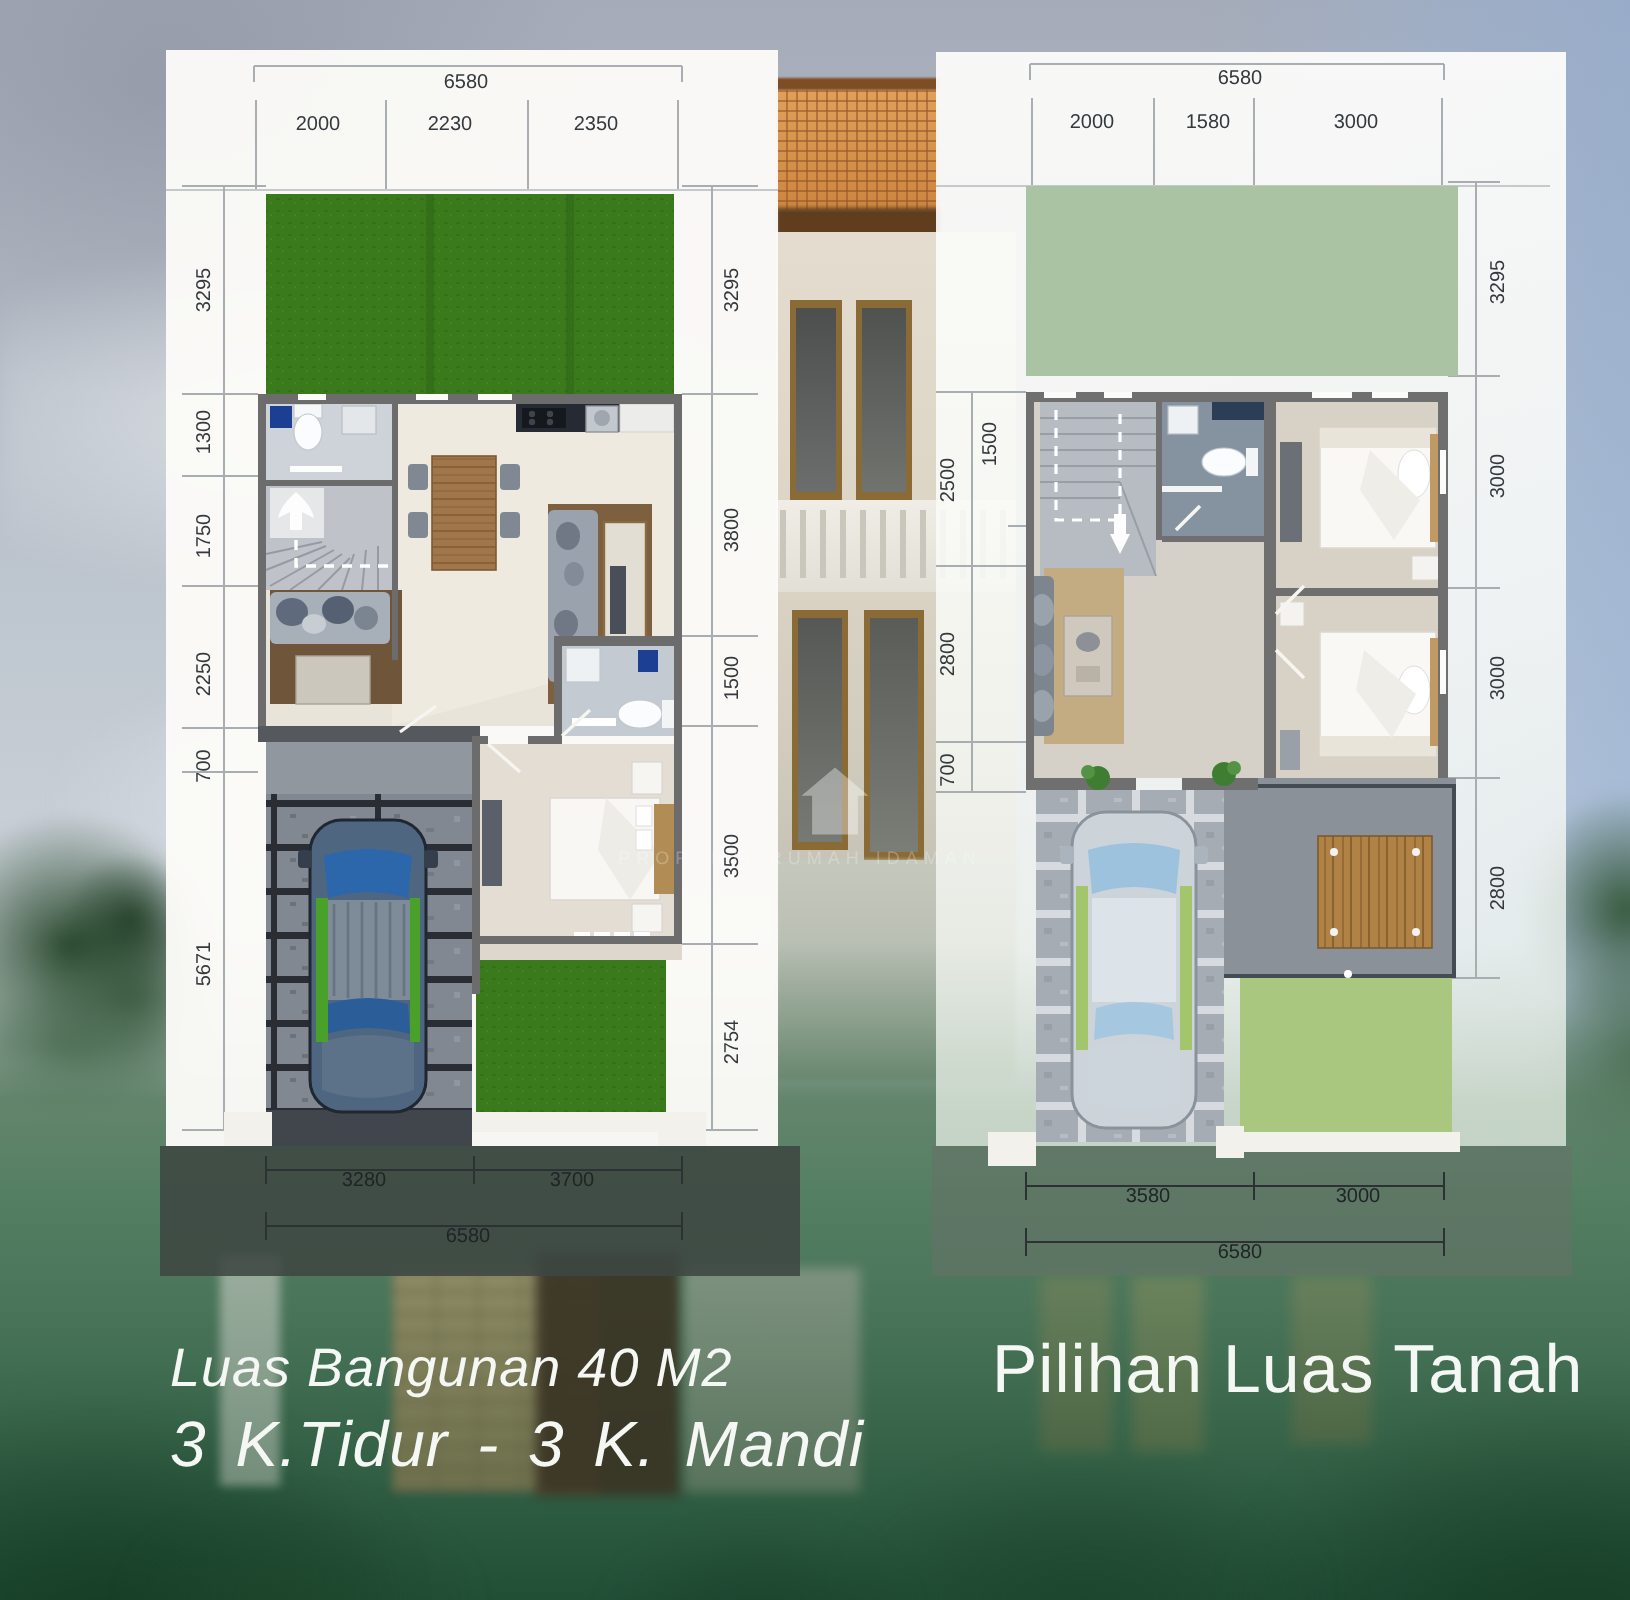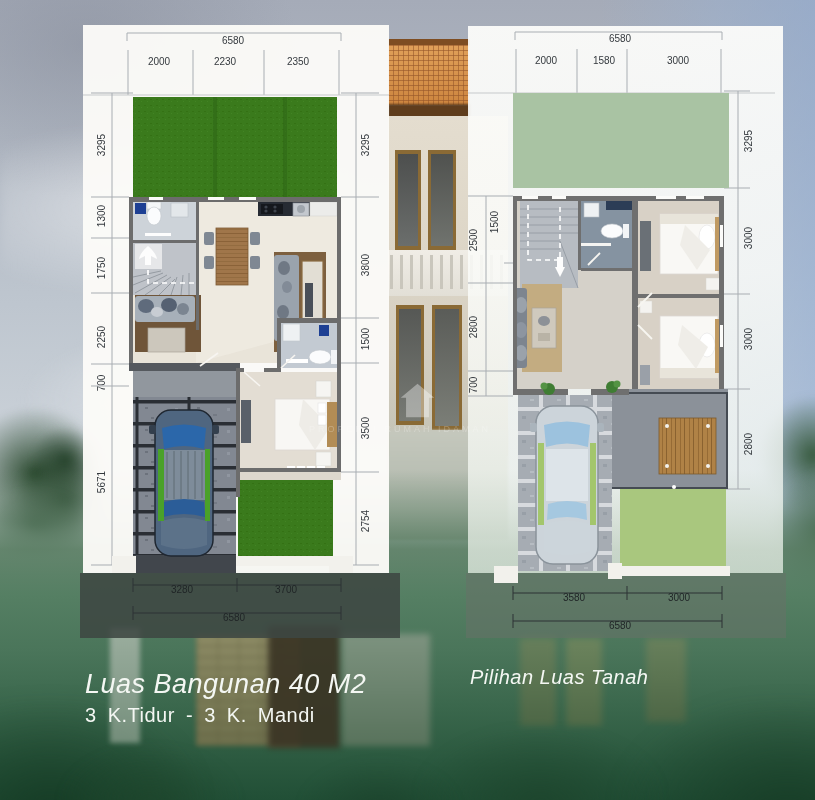--- a/index.html
+++ b/index.html
@@ -639,17 +639,17 @@
 
 
   <svg class="abs" style="left:399px;top:382px;" width="37" height="37" viewBox="0 0 42 42">
       <path d="M21 2 L40 18 L34 18 L34 40 L8 40 L8 18 L2 18 Z" fill="rgba(255,255,255,0.37)"></path>
     </svg>
 
   <div class="abs" style="left:250px;top:424px;width:300px;text-align:center;color:rgba(255,255,255,0.25);font-size:9px;letter-spacing:3px;">PROPERTI RUMAH IDAMAN</div>
 
   <div class="abs" style="left:85px;top:669px;color:#f4f7f3;font-size:27px;font-style:italic;letter-spacing:0.5px;white-space:nowrap;">Luas Bangunan 40 M2</div>
 
-  <div class="abs" style="left:85px;top:704px;color:#f4f7f3;font-size:20px;letter-spacing:0.5px;word-spacing:5px;white-space:nowrap;">3 K.Tidur - 3 K. Mandi</div>
-
-  <div class="abs" style="left:470px;top:666px;color:#f4f7f3;font-size:20px;font-style:italic;letter-spacing:0.5px;white-space:nowrap;">Pilihan Luas Tanah</div>
+  <div class="abs" style="left:85px;top:704px;color:#f4f7f3;font-size:32px;font-style:italic;letter-spacing:0.5px;word-spacing:5px;white-space:nowrap;">3 K.Tidur - 3 K. Mandi</div>
+
+  <div class="abs" style="left:496px;top:666px;color:#f4f7f3;font-size:34px;letter-spacing:0.5px;white-space:nowrap;">Pilihan Luas Tanah</div>
 
 </div>
 
 </body></html>

